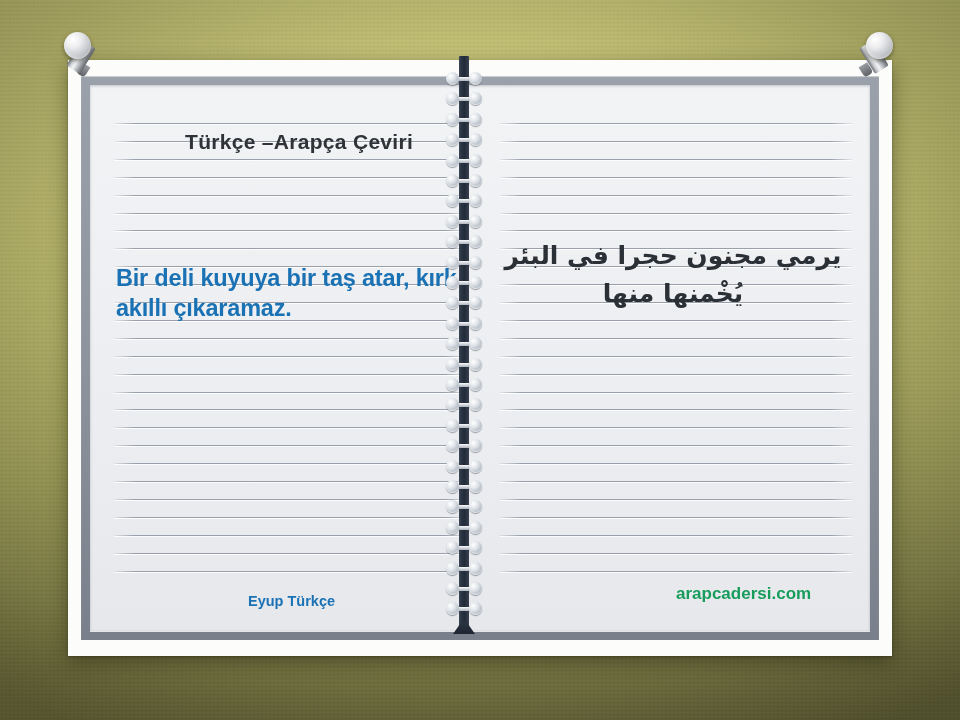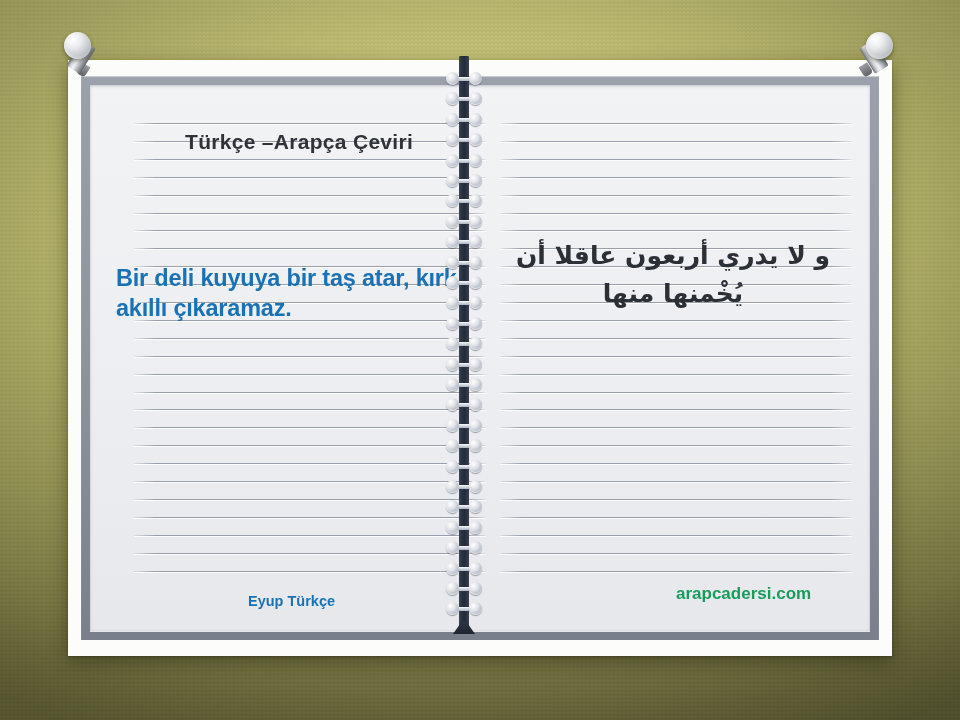--- a/index.html
+++ b/index.html
@@ -32,21 +32,21 @@
   
   .frame{position:absolute;left:13px;top:16px;width:798px;height:564px;
       background:linear-gradient(180deg,#9aa1aa 0%,#8d949e 50%,#79808b 100%);
       box-shadow:inset 0 1px 1px rgba(255,255,255,.5);}
   
   .page-surface{position:absolute;left:9px;top:9px;width:780px;height:546px;
       background:linear-gradient(180deg,#f2f3f5 0%,#eceef1 55%,#e6e8ec 100%);
       box-shadow:inset 0 1px 3px rgba(90,98,110,.35), 0 1px 0 rgba(255,255,255,.8);}
 
   .page{position:absolute;top:0;height:546px;overflow:hidden;}
-  .page.left{left:0;width:390px;padding-left:20px;}
+  .page.left{left:0;width:390px;}
   .page.right{left:390px;width:390px;}
 
   
   .rules{position:absolute;top:0;height:546px;}
   .rules .rule{position:absolute;height:1px;
       background:linear-gradient(90deg,rgba(150,158,170,.15) 0%,rgba(138,146,158,.85) 6%,rgba(138,146,158,.85) 94%,rgba(150,158,170,.15) 100%);
       box-shadow:0 1px 0 rgba(255,255,255,.85);}
 
   
   #spiral{position:absolute;left:383px;top:-4px;width:26px;height:578px;}
@@ -175,21 +175,21 @@
               <div class="rule" style="left: 20px; width: 352px; top: 360.2px;"></div>
               <div class="rule" style="left: 20px; width: 352px; top: 378.1px;"></div>
               <div class="rule" style="left: 20px; width: 352px; top: 396px;"></div>
               <div class="rule" style="left: 20px; width: 352px; top: 413.9px;"></div>
               <div class="rule" style="left: 20px; width: 352px; top: 431.8px;"></div>
               <div class="rule" style="left: 20px; width: 352px; top: 449.7px;"></div>
               <div class="rule" style="left: 20px; width: 352px; top: 467.6px;"></div>
               <div class="rule" style="left: 20px; width: 352px; top: 485.5px;"></div>
             </div>
           <div class="ar-text">
-            <span class="ln">و لا يدري أربعون عاقلا أن</span>
+            <span class="ln">يرمي مجنون حجرا في البئر</span>
             <span class="ln">يُخْمنها منها</span>
           </div>
           <div class="site">arapcadersi.com</div>
         </div>
 
       </div>
     </div>
 
     <div id="spiral">
       <div class="spine"></div>

